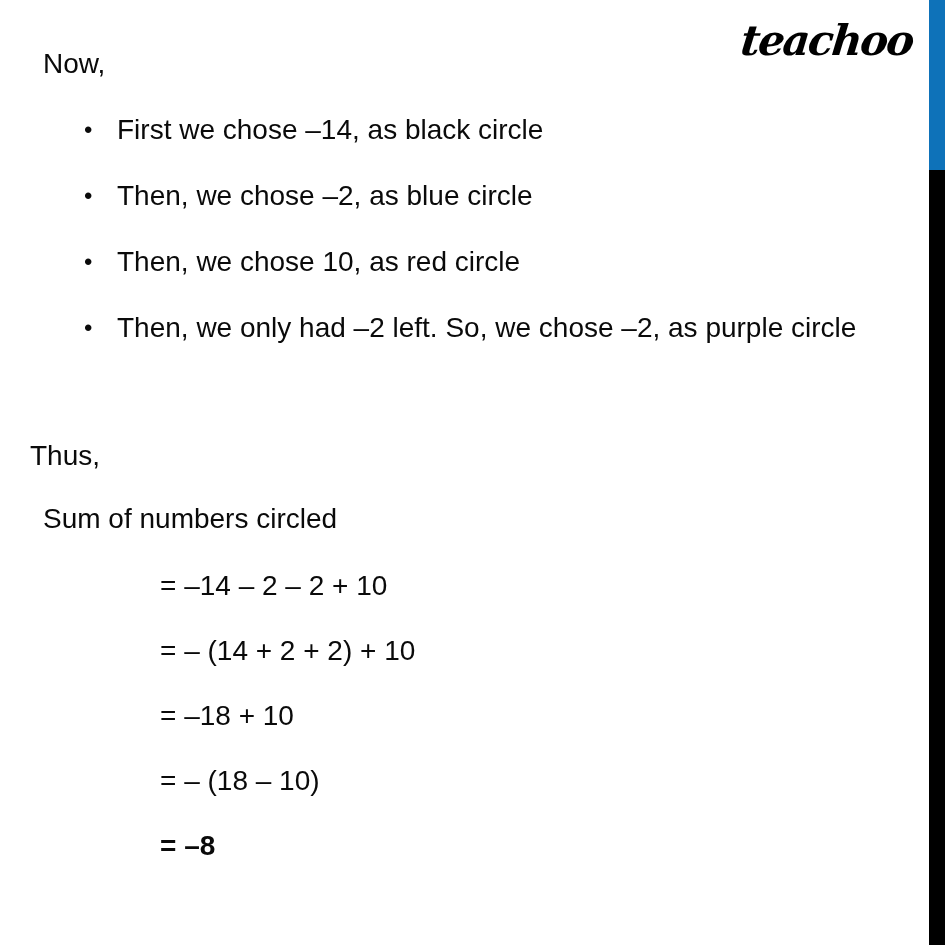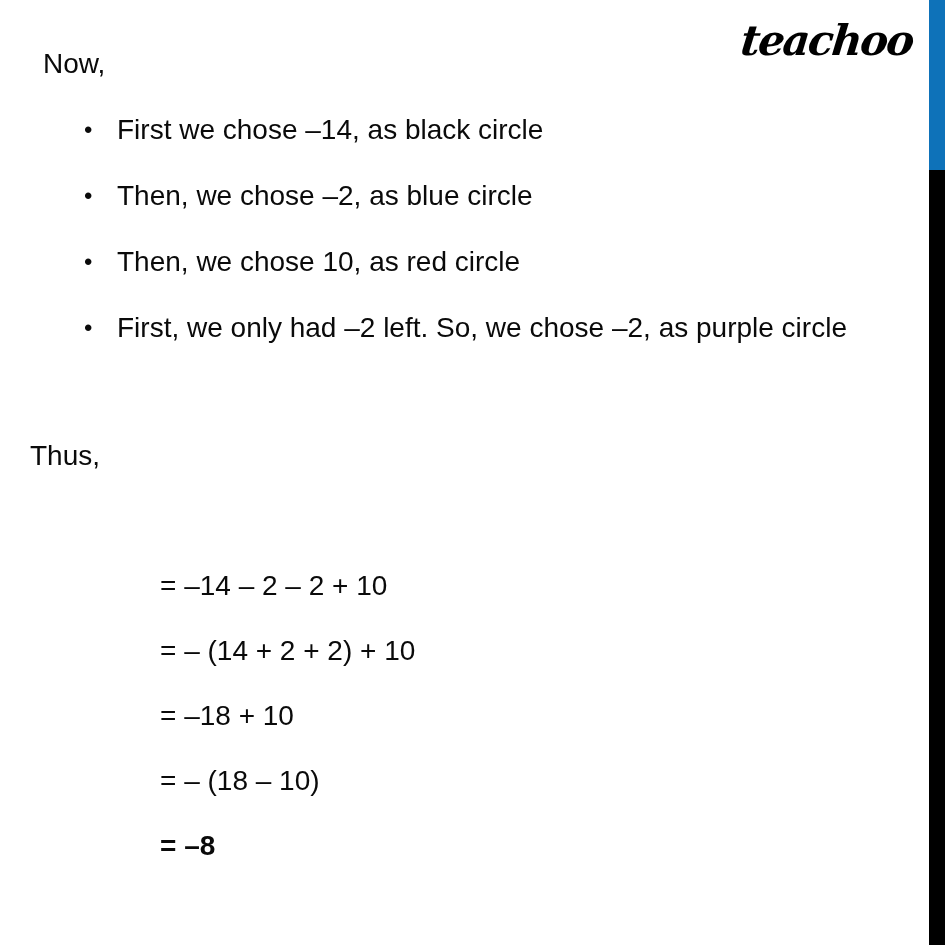--- a/index.html
+++ b/index.html
@@ -105,24 +105,25 @@
       <div class="bullet-item">
         <span class="bullet-dot">•</span>
         <span><span class="run">Then, we chose </span><span class="run-bold">–2</span><span class="run">, as </span><span class="run-bold">blue</span><span class="run"> circle</span></span>
       </div>
       <div class="bullet-item">
         <span class="bullet-dot">•</span>
         <span><span class="run">Then, we chose </span><span class="run-bold">10</span><span class="run">, as </span><span class="run-bold">red</span><span class="run"> circle</span></span>
       </div>
       <div class="bullet-item">
         <span class="bullet-dot">•</span>
-        <span><span class="run">First, we only had </span><span class="run-bold">–2 left.</span><span class="run"> So, we chose </span><span class="run-bold">–2</span><span class="run">, as </span><span class="run-bold">purple</span><span class="run"> circle</span></span>
+        <span><span class="run">Then, we only had </span><span class="run-bold">–2 left.</span><span class="run"> So, we chose </span><span class="run-bold">–2</span><span class="run">, as </span><span class="run-bold">purple</span><span class="run"> circle</span></span>
       </div>
     </div>
   <div class="thus">Thus,</div>
+  <div class="sum-label">Sum of numbers circled</div>
   <div class="equations">
       <div class="equation-line">= –14 – 2 – 2 + 10</div>
       <div class="equation-line">= – (14 + 2 + 2) + 10</div>
       <div class="equation-line">= –18 + 10</div>
       <div class="equation-line">= – (18 – 10)</div>
       <div class="equation-line bold">= –8</div>
     </div>
 </div>
 
 </body></html>

